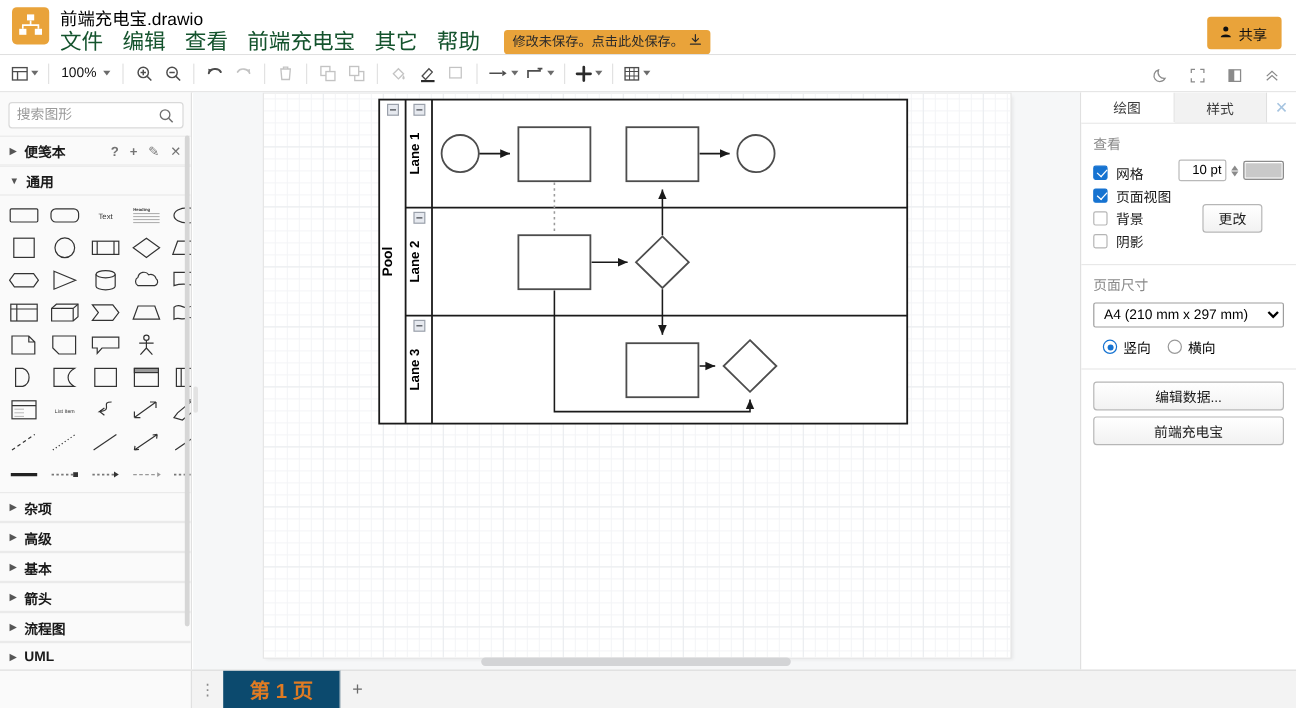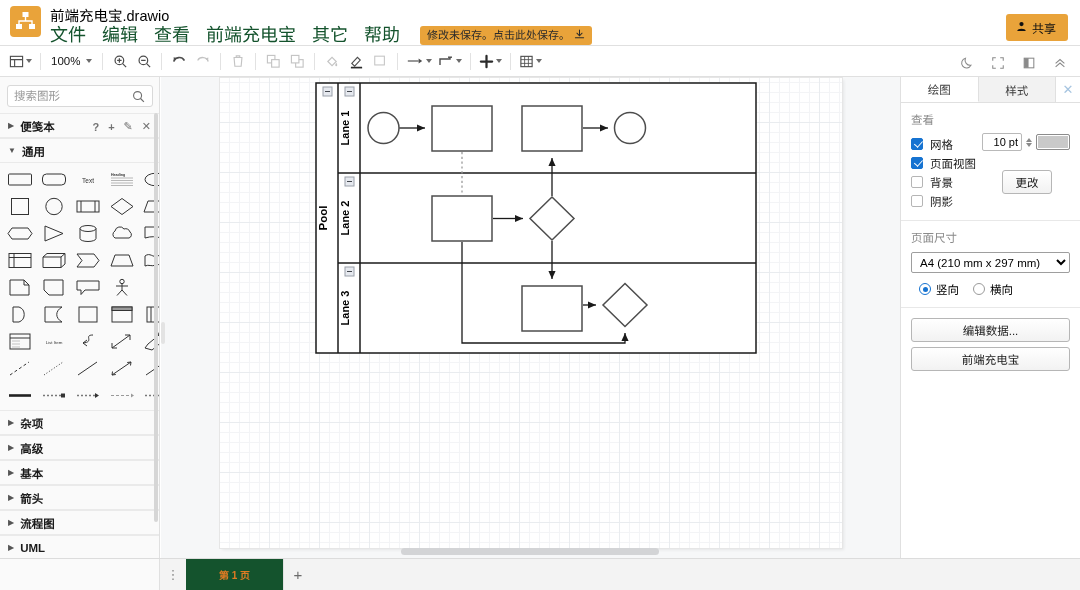--- a/index.html
+++ b/index.html
@@ -218,23 +218,23 @@
 
   
   .tabbar {
     position: absolute; left: 0; bottom: 0; width: 1080px; height: 32px;
     background: #f3f3f3; border-top: 1px solid #dcdcdc; display: flex; align-items: stretch;
   }
   .tabbar-left { width: 160px; background: #fafafa; border-right: 1px solid #e0e0e0; }
   .tab-menu { width: 26px; display: flex; align-items: center; justify-content: center;
               color: #8b8b8b; cursor: pointer; font-size: 13px; letter-spacing: 0; }
   .page-tab {
-    min-width: 98px; padding: 0 14px; background: #14532d;
+    min-width: 98px; padding: 0 14px; background: #0c4a6e;
     display: flex; align-items: center; justify-content: center;
-    font-size: 10px; font-weight: bold; color: #e07b23; cursor: pointer;
+    font-size: 17px; font-weight: bold; color: #e07b23; cursor: pointer;
     border-right: 1px solid #e2e2e2;
   }
   .tab-add { width: 28px; display: flex; align-items: center; justify-content: center;
              color: #6b6b6b; font-size: 15px; cursor: pointer; }
 </style>
 </head>
 <body>
 
 <div id="app">
 

